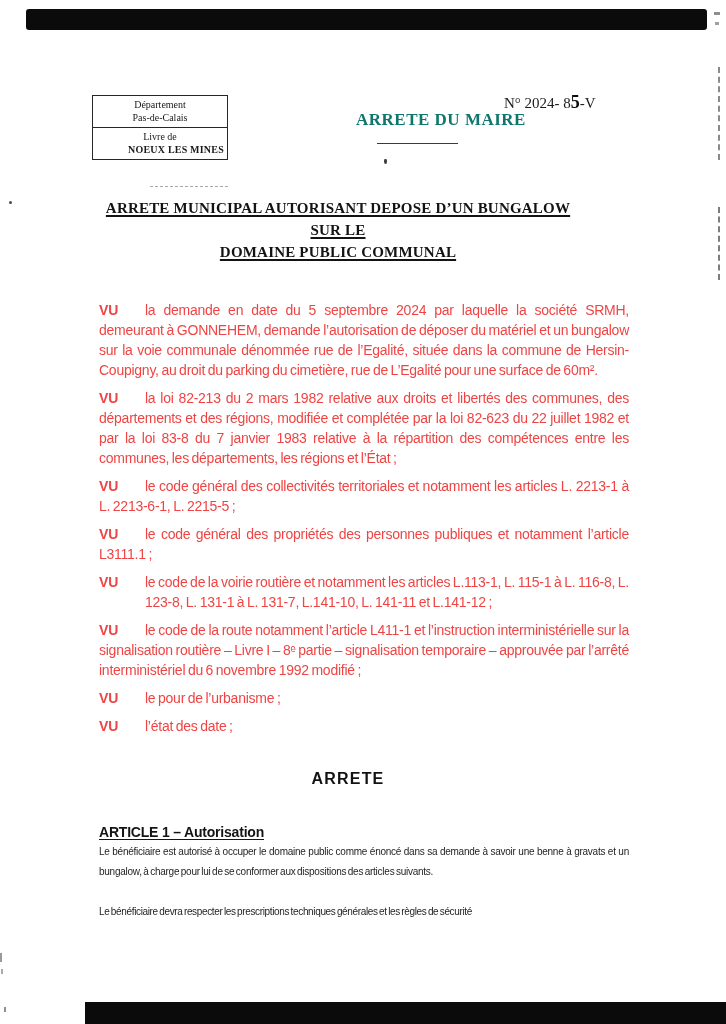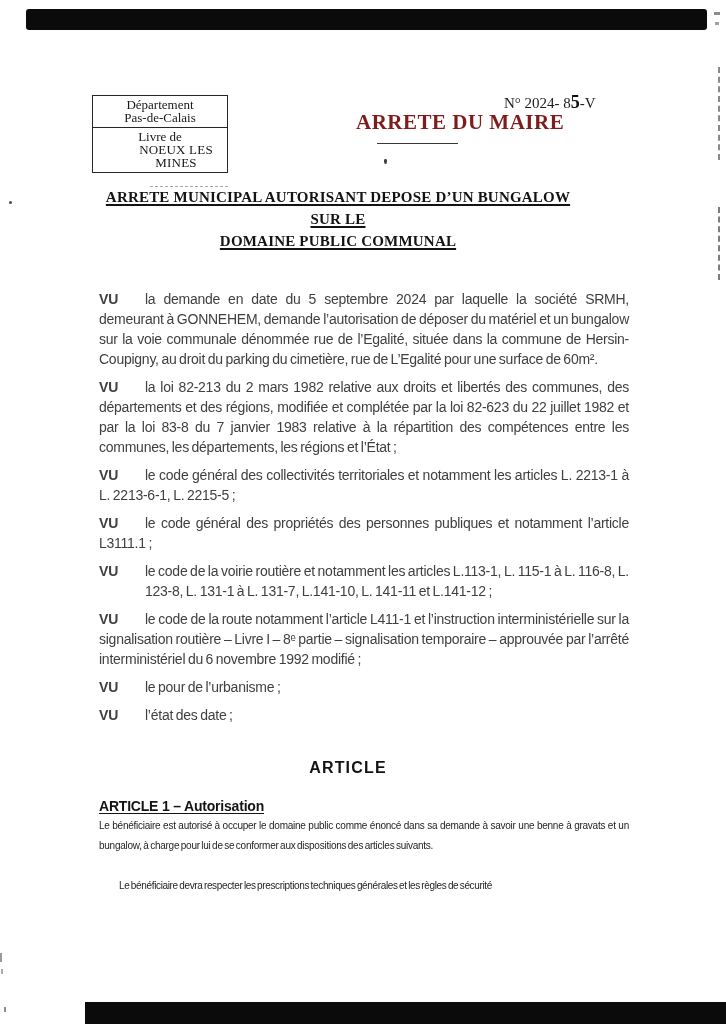--- a/index.html
+++ b/index.html
@@ -21,67 +21,67 @@
   .sp-e{left:4px;top:1007px;width:2px;height:5px;background:#8f8f8f;}
   .dot-left{position:absolute;left:9px;top:201px;width:3px;height:3px;background:#4a4a4a;border-radius:50%;}
   .dash-1{position:absolute;left:151px;top:121px;width:75px;border-top:1px dashed #9b9b9b;}
   .dash-2{position:absolute;left:150px;top:186px;width:78px;border-top:1px dashed #a8a8a8;}
   
   .header-box{
     position:absolute;left:92px;top:95px;width:134px;
     border:1.5px solid #262626;background:#fff;
     font-family:"Liberation Serif","DejaVu Serif",serif;color:#181818;
   }
-  .box-row{text-align:center;padding:2px 1px 3px;font-size:13px;line-height:13px;}
+  .box-row{text-align:center;padding:2px 1px 3px;font-size:10px;line-height:13px;}
   .box-row + .box-row{border-top:1.4px solid #262626;}
   .box-row .l1,.box-row .l2{display:block;}
-  .box-row.bold2 .l2{font-weight:normal;letter-spacing:0.2px;padding-left:32px;}
+  .box-row.bold2 .l2{font-weight:bold;letter-spacing:0.2px;padding-left:32px;}
   .ref{
     position:absolute;left:504px;top:92px;
     font-family:"Liberation Serif","DejaVu Serif",serif;font-size:15px;color:#1a1a1a;white-space:nowrap;
   }
   .ref .hand{font-weight:bold;font-size:18px;color:#0e0e0e;}
   .doc-type{
     position:absolute;left:356px;top:110px;
-    font-family:"Liberation Serif","DejaVu Serif",serif;font-weight:bold;font-size:21px;
-    letter-spacing:0.5px;color:#7f1d1d;white-space:nowrap;
+    font-family:"Liberation Serif","DejaVu Serif",serif;font-weight:bold;font-size:17px;
+    letter-spacing:0.5px;color:#0f766e;white-space:nowrap;
   }
   .header-rule{position:absolute;left:377px;top:143px;width:81px;border-top:1.6px solid #3a3a3a;}
   .header-comma{position:absolute;left:384px;top:159px;width:3px;height:5px;background:#3f3f3f;border-radius:40% 40% 60% 60%;}
   
-  .content{position:absolute;left:99px;top:186px;width:530px;}
+  .content{position:absolute;left:99px;top:197px;width:530px;}
   .doc-title{
     width:478px;text-align:center;margin:0 0 37px 0;
     font-family:"Liberation Serif","DejaVu Serif",serif;font-weight:bold;font-size:15px;line-height:22px;
     letter-spacing:0.2px;color:#131313;
   }
   .doc-title .t-line{text-decoration:underline;text-decoration-thickness:1.5px;text-underline-offset:2px;}
   .vu{
     position:relative;margin:0 0 8px 0;
     font-size:14px;line-height:20px;text-align:justify;
-    letter-spacing:-0.25px;word-spacing:-1px;color:#404040;
+    letter-spacing:-0.25px;word-spacing:-1px;color:#ef4444;
   }
   .vu-label{display:inline-block;width:46px;font-weight:bold;letter-spacing:0;}
   .vu.cont-indent{padding-left:46px;}
   .vu.cont-indent .vu-label{position:absolute;left:0;top:0;width:auto;}
   .arrete-heading{
     width:498px;margin-top:33px;text-align:center;
     font-weight:bold;font-size:16px;line-height:20px;letter-spacing:1.2px;color:#121212;
   }
-  .article{margin-top:18px;}
+  .article{margin-top:33px;}
   .article.second{margin-top:20px;}
   .article-heading{
     font-weight:bold;font-size:14px;line-height:20px;letter-spacing:-0.2px;color:#141414;
     text-decoration:underline;text-decoration-thickness:1.4px;text-underline-offset:2px;
   }
   .article-body{
     font-size:10px;line-height:20px;text-align:justify;
     letter-spacing:-0.25px;word-spacing:-1px;color:#1e1e1e;
   }
-  .article.second .article-body{white-space:nowrap;letter-spacing:-0.35px;margin-left:20px;}
+  .article.second .article-body{white-space:nowrap;letter-spacing:-0.35px;}
 </style>
 </head>
 <body>
 
 <div class="page">
 
   <div class="bar-top"></div>
   <div class="bar-bottom"></div>
   <div class="speck sp-a"></div>
   <div class="speck sp-b"></div>
@@ -137,21 +137,21 @@
     <div class="vu">
       <span class="vu-label">VU</span><span>le code de la route notamment l’article L411-1 et l’instruction interministérielle sur la signalisation routière – Livre I – 8ᵉ partie – signalisation temporaire – approuvée par l’arrêté interministériel du 6 novembre 1992 modifié ;</span>
     </div>
     <div class="vu">
       <span class="vu-label">VU</span><span>le pour de l’urbanisme ;</span>
     </div>
     <div class="vu">
       <span class="vu-label">VU</span><span>l’état des date ;</span>
     </div>
 
-    <div class="arrete-heading">ARTICLE</div>
+    <div class="arrete-heading">ARRETE</div>
 
     <div class="article">
       <div class="article-heading">ARTICLE 1 – Autorisation</div>
       <div class="article-body">Le bénéficiaire est autorisé à occuper le domaine public comme énoncé dans sa demande à savoir une benne à gravats et un bungalow, à charge pour lui de se conformer aux dispositions des articles suivants.</div>
     </div>
 
     <div class="article second">
       <div class="article-body">Le bénéficiaire devra respecter les prescriptions techniques générales et les règles de sécurité</div>
     </div>
 

